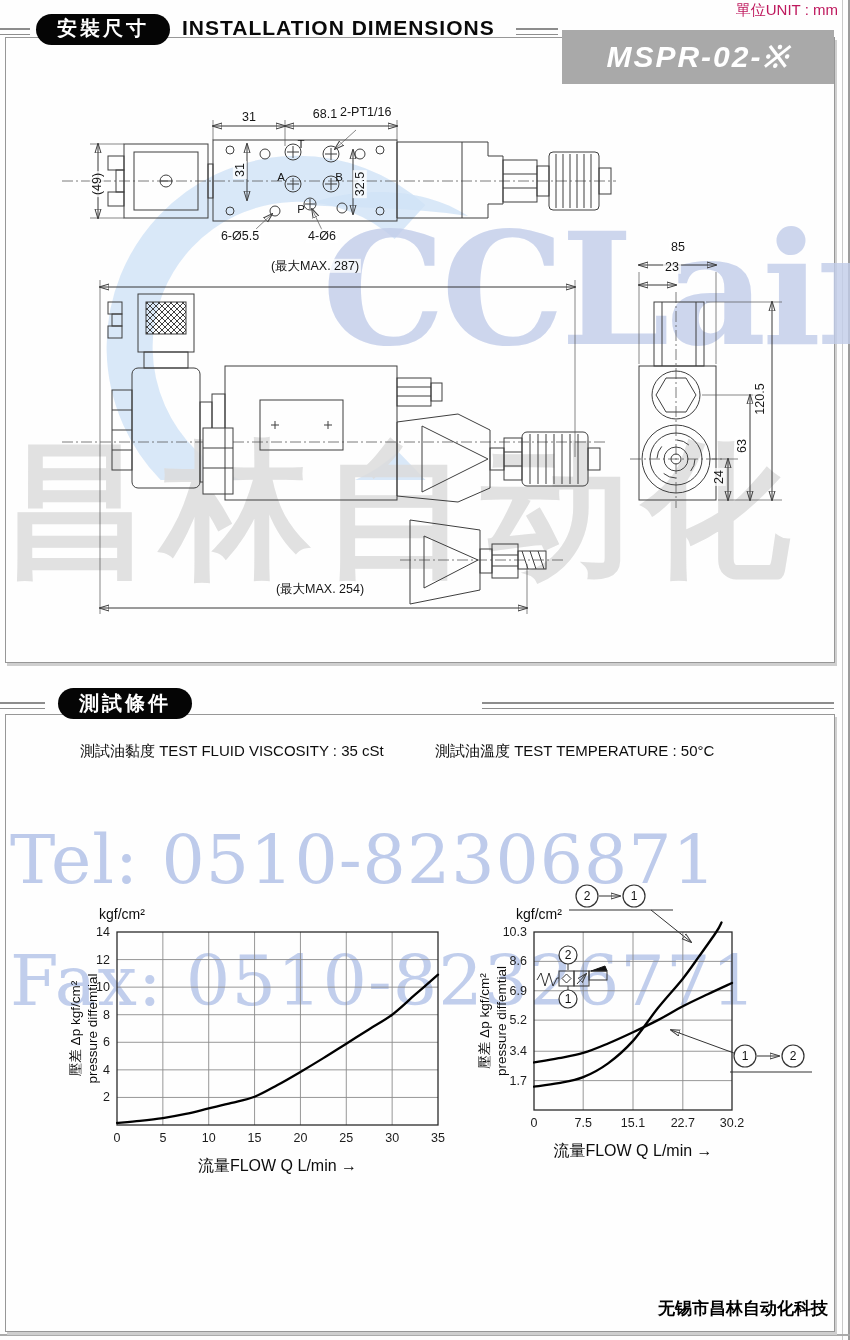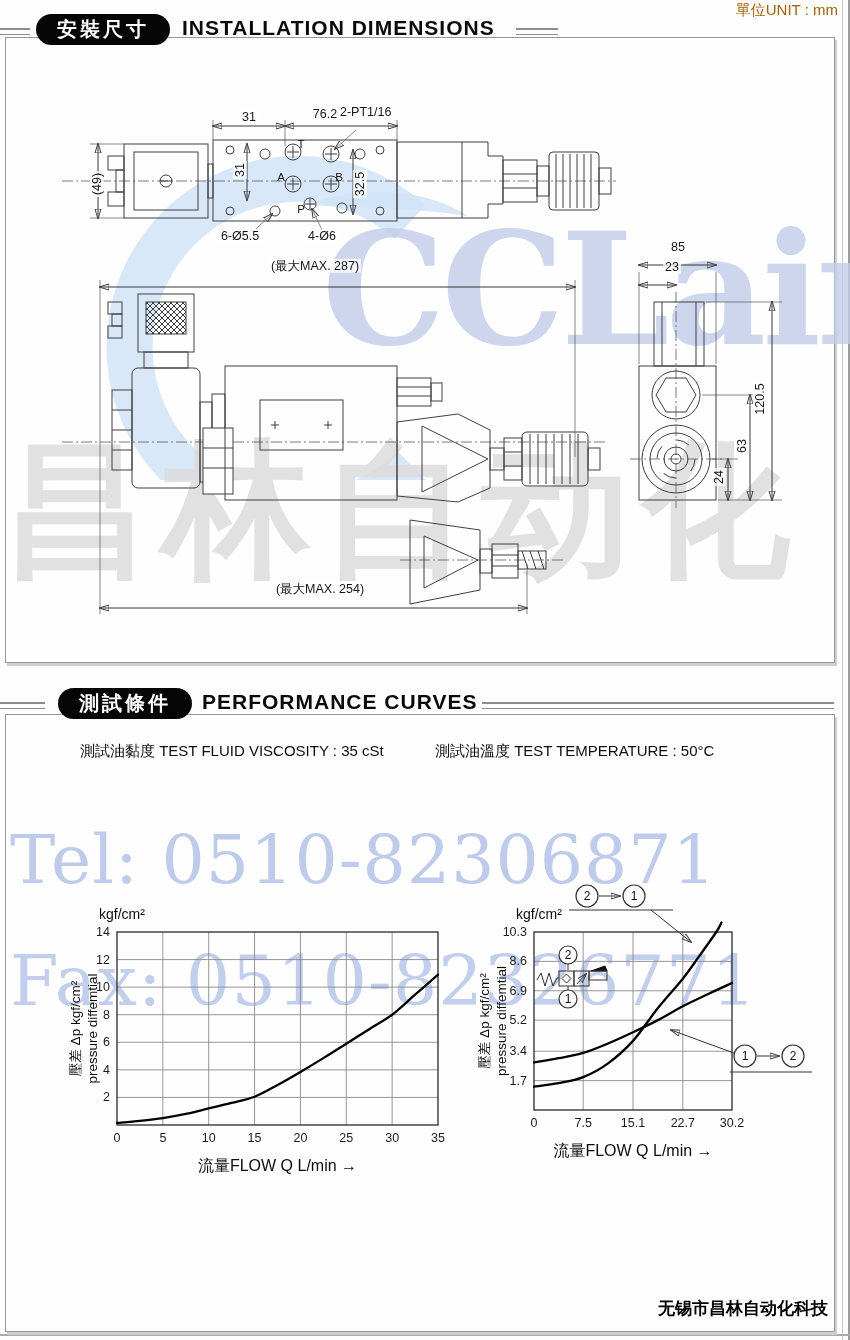--- a/index.html
+++ b/index.html
@@ -1,21 +1,21 @@
 <!DOCTYPE html>
 <html><head>
 <meta charset="utf-8">
 <style>
   html,body{margin:0;padding:0;background:#fff;}
   .page{position:relative;width:850px;height:1340px;background:#fefefe;overflow:hidden;
         font-family:"Liberation Sans",sans-serif;color:#111;}
   .page-edge{position:absolute;right:0;top:0;bottom:0;width:5px;border-left:1px solid #c9c9c9;border-right:2px solid #9c9c9c;z-index:0;}
   .page-bottom{position:absolute;left:0;right:0;bottom:0;height:4px;border-top:2px solid #ababab;z-index:0;}
 
-  .unit-label{position:absolute;top:1px;right:12px;font-size:15px;color:#a16207;white-space:nowrap;z-index:4;}
+  .unit-label{position:absolute;top:1px;right:12px;font-size:15px;color:#be185d;white-space:nowrap;z-index:4;}
 
   .dline{position:absolute;height:4px;border-top:2px solid #8d8d8d;border-bottom:1px solid #8d8d8d;z-index:1;}
 
   .sec-badge{position:absolute;background:#050505;color:#fff;font-weight:bold;font-size:20px;
              line-height:31px;height:31px;padding:0 21px;border-radius:17px;letter-spacing:3px;
              white-space:nowrap;z-index:4;}
   .sec-title{position:absolute;font-size:21px;font-weight:800;letter-spacing:1px;color:#0a0a0a;
              white-space:nowrap;z-index:4;}
 
   .box{position:absolute;left:5px;width:828px;border:1px solid #979797;background:transparent;
@@ -70,25 +70,26 @@
 </head>
 <body>
 
 <div class="page">
   <div class="page-edge"></div>
   <div class="page-bottom"></div>
 
   <div class="unit-label">單位UNIT : mm</div>
 
   <div class="dline" style="left:0;top:28px;width:30px;"></div>
-  <div class="sec-badge" style="left:36px;top:14px;">安裝尺寸</div>
+  <div class="sec-badge" style="left:36px;top:14px;font-family:Liberation Mono, monospace;">安裝尺寸</div>
   <div class="sec-title" style="left:182px;top:16px;">INSTALLATION DIMENSIONS</div>
   <div class="dline" style="left:516px;top:28px;width:42px;"></div>
 
   <div class="box box1"></div>
+  <div class="model-tag">MSPR-02-※</div>
 
   <svg class="wm" style="left:10px;top:150px;" width="470" height="330" viewBox="0 0 470 330">
     <path d="M 400,72 A 168,168 0 1 0 404,318" fill="none" stroke="#cfe2f6" stroke-width="46" opacity="0.8"></path>
     <path d="M 295,55 C 355,33 420,40 458,66 C 400,57 348,58 295,55 Z" fill="#cfe2f6" opacity="0.8"></path>
   </svg>
   <div class="wm wm-logo">CCLair</div>
   <div class="wm wm-brand">昌林自动化</div>
 
   <svg class="dwg" style="left:60px;top:104px;" width="560" height="152" viewBox="0 0 560 152">
     <defs>
@@ -268,21 +269,21 @@
         <line class="thin" x1="658" y1="248" x2="722" y2="248"></line>
       <line class="dimln" x1="712" y1="50" x2="712" y2="248" marker-start="url(#arr)" marker-end="url(#arr)"></line>
       <line class="thin" x1="642" y1="143" x2="700" y2="143"></line>
       <line class="dimln" x1="690" y1="143" x2="690" y2="248" marker-start="url(#arr)" marker-end="url(#arr)"></line>
       <line class="thin" x1="652" y1="207" x2="678" y2="207"></line>
       <line class="dimln" x1="668" y1="207" x2="668" y2="248" marker-start="url(#arr)" marker-end="url(#arr)"></line>
     </g>
   </svg>
 
   <span class="dim" style="left:249px;top:117px;">31</span>
-  <span class="dim" style="left:325px;top:114px;">76.2</span>
+  <span class="dim" style="left:325px;top:114px;">68.1</span>
   <span class="dim la" style="left:338px;top:112px;">2-PT1/16</span>
   <span class="dim rot" style="left:97px;top:184px;">(49)</span>
   <span class="dim rot" style="left:240px;top:170px;">31</span>
   <span class="dim rot" style="left:360px;top:184px;">32.5</span>
   <span class="dim" style="left:240px;top:236px;">6-Ø5.5</span>
   <span class="dim" style="left:322px;top:236px;">4-Ø6</span>
   <span class="dim port" style="left:301px;top:145px;">T</span>
   <span class="dim port" style="left:281px;top:178px;">A</span>
   <span class="dim port" style="left:339px;top:178px;">B</span>
   <span class="dim port" style="left:301px;top:210px;">P</span>
@@ -290,21 +291,20 @@
   <span class="dim" style="left:315px;top:266px;">(最大MAX. 287)</span>
   <span class="dim" style="left:678px;top:247px;">85</span>
   <span class="dim" style="left:652px;top:267px;margin-left:20px;">23</span>
   <span class="dim rot" style="left:760px;top:399px;">120.5</span>
   <span class="dim rot" style="left:742px;top:446px;">63</span>
   <span class="dim rot" style="left:719px;top:477px;">24</span>
   <span class="dim" style="left:320px;top:589px;">(最大MAX. 254)</span>
 
   <div class="dline" style="left:0;top:702px;width:45px;"></div>
   <div class="sec-badge" style="left:58px;top:688px;">測試條件</div>
-  <div class="sec-title" style="left:202px;top:690px;">PERFORMANCE CURVES</div>
   <div class="dline" style="left:482px;top:702px;width:352px;"></div>
 
   <div class="box box2"></div>
 
   <div class="cond" style="left:80px;">測試油黏度  TEST FLUID VISCOSITY : 35 cSt</div>
   <div class="cond" style="left:435px;">測試油溫度  TEST TEMPERATURE : 50°C</div>
 
   <div class="wm wm-tel">Tel: 0510-82306871</div>
   <div class="wm wm-fax">Fax: 0510-82326771</div>
 

